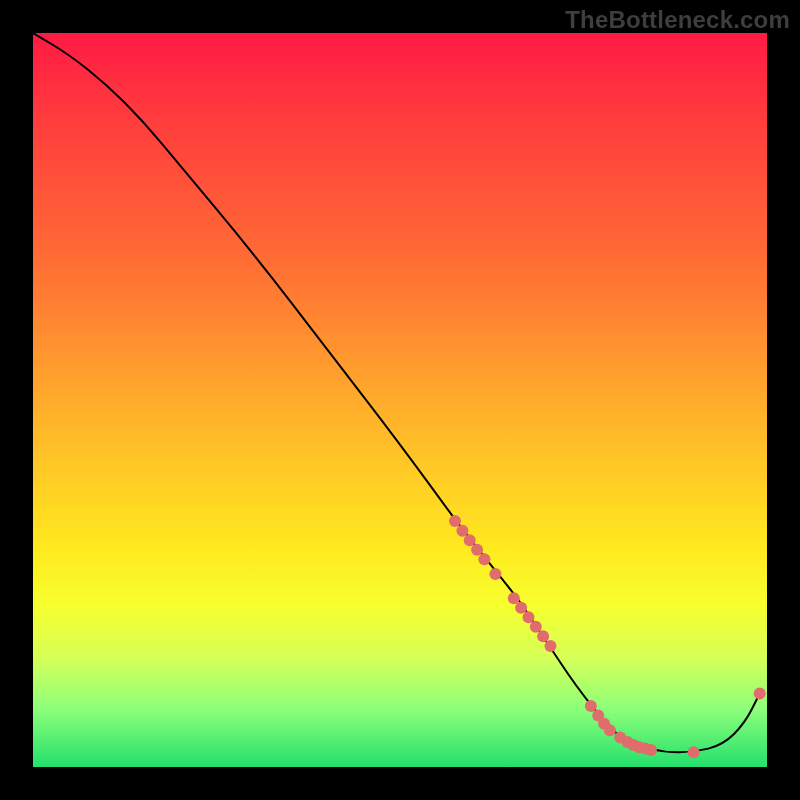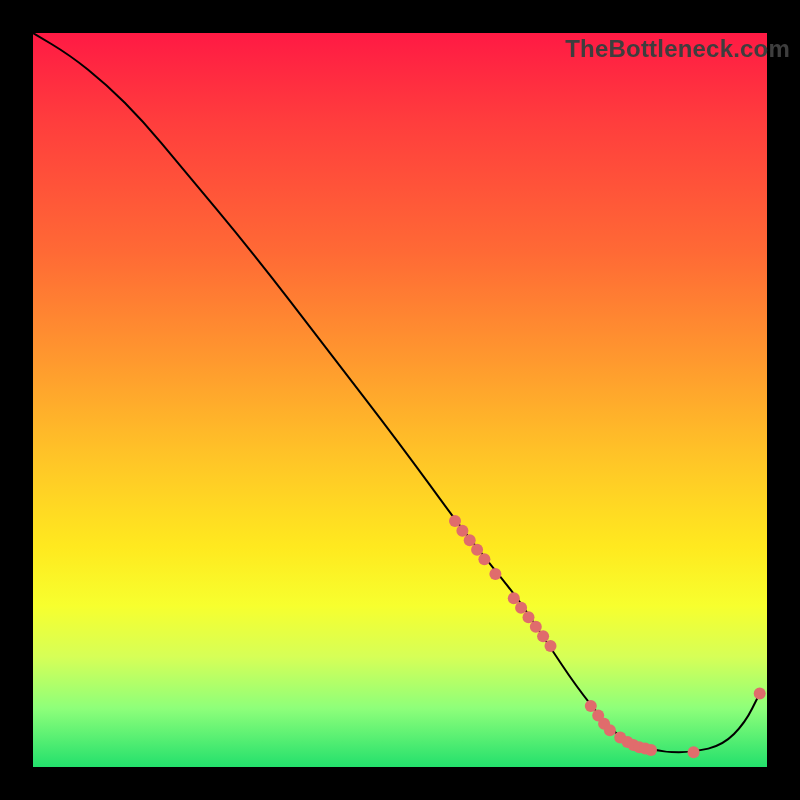--- a/index.html
+++ b/index.html
@@ -41,21 +41,20 @@
   .watermark {
     position: absolute;
     top: 6px;
     right: 10px;
     color: #3e3e3e;
     font-size: 24px;
     font-weight: 600;
     letter-spacing: 0.2px;
     pointer-events: none;
     user-select: none;
-    margin-top: 29px;
   }
   svg.curve {
     position: absolute;
     inset: 0;
     width: 734px;
     height: 734px;
   }
 </style>
 </head>
 <body>

